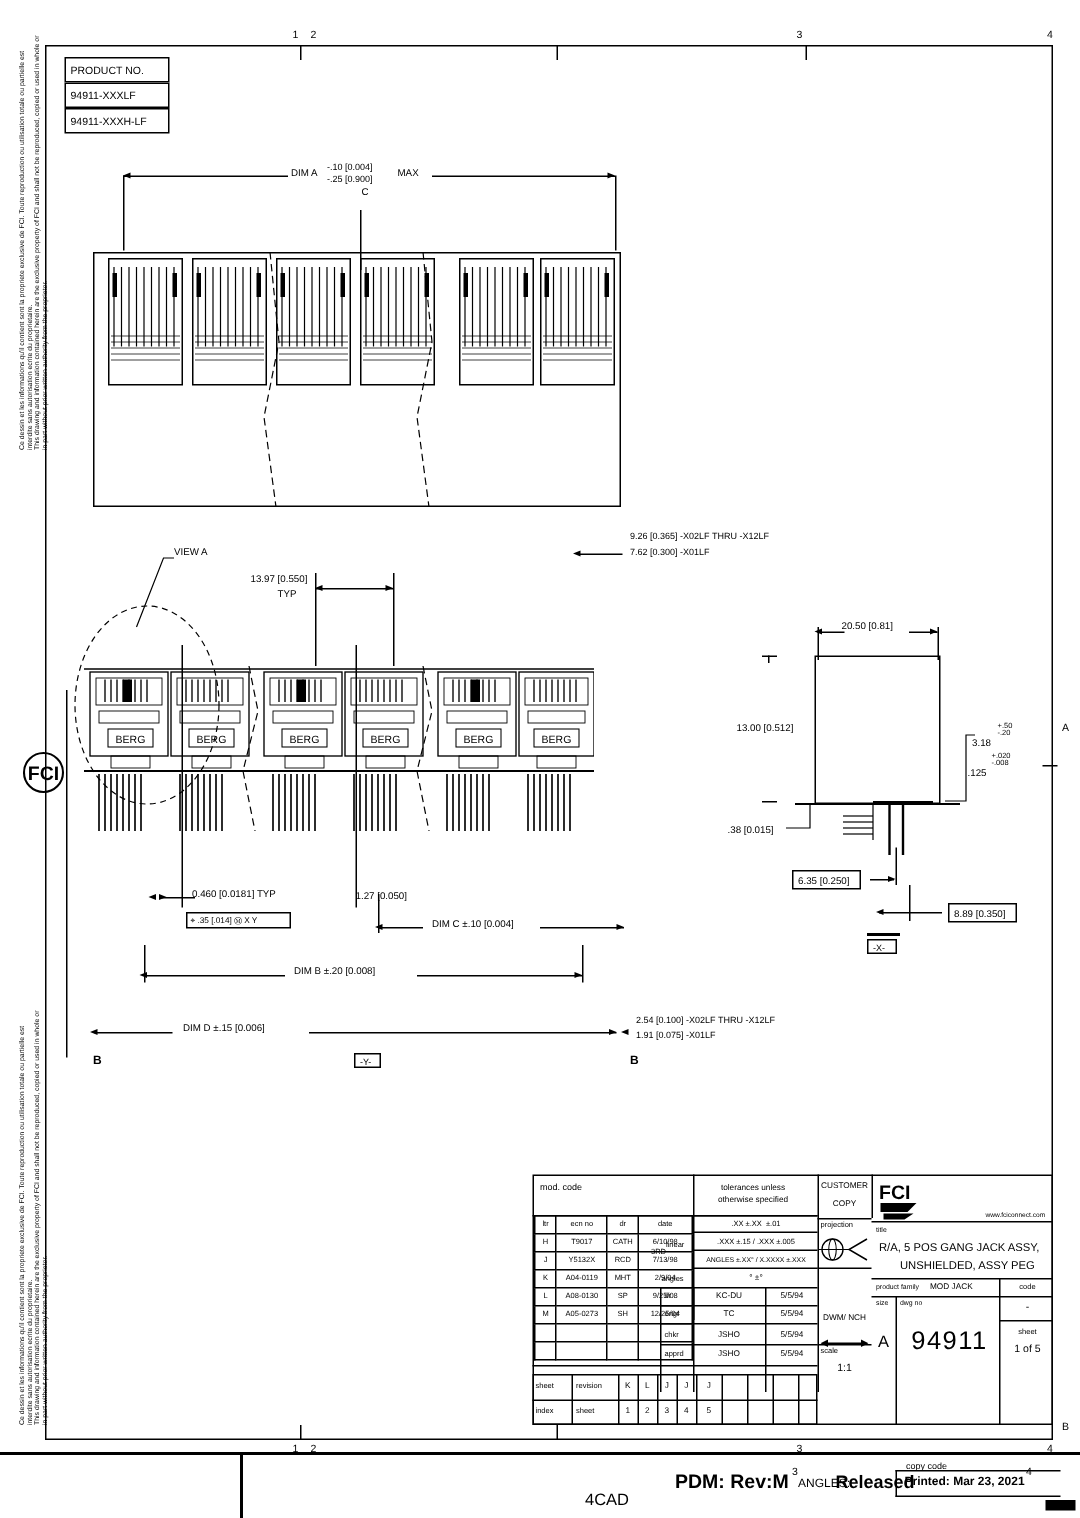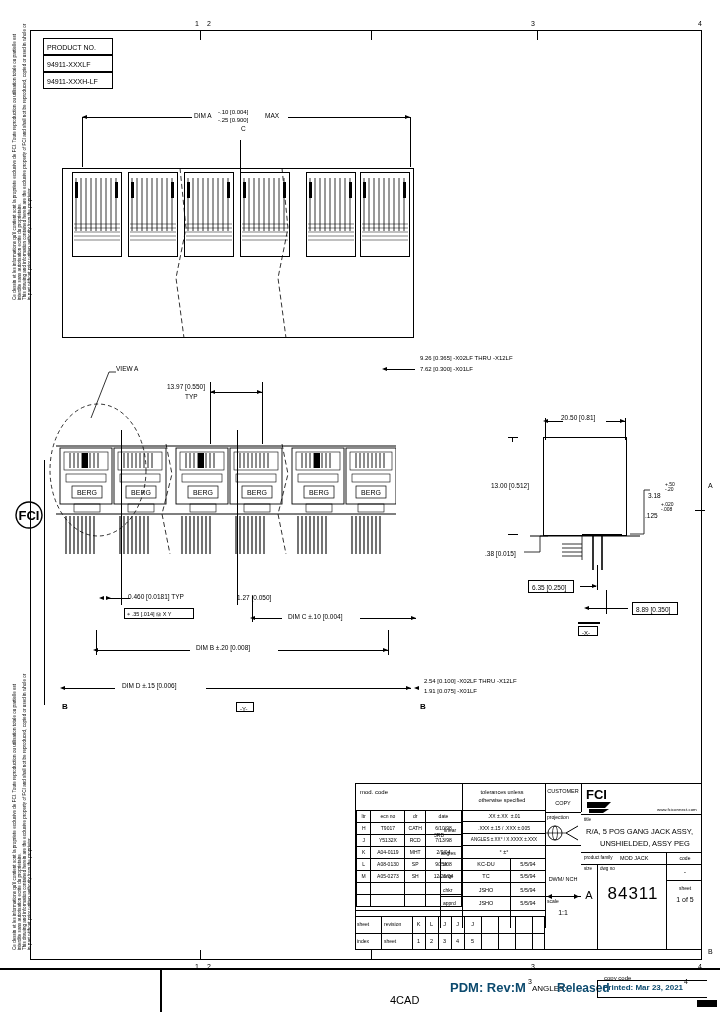--- a/index.html
+++ b/index.html
@@ -6,21 +6,21 @@
   body{width:720px;height:1012px;position:relative;overflow:hidden;
        font-family:"Liberation Sans",sans-serif;color:#000;}
   .abs{position:absolute;}
   .ln{position:absolute;background:#000;}
   .txt{position:absolute;white-space:pre;font-family:"Liberation Sans",sans-serif;
        color:#000;line-height:1;}
   .bx{position:absolute;border:1px solid #000;box-sizing:border-box;}
   .bxw{position:absolute;border:1px solid #000;box-sizing:border-box;background:#fff;}
   .vtxt{position:absolute;white-space:nowrap;transform-origin:0 0;
         font-family:"Liberation Sans",sans-serif;color:#000;}
-  .red{color:#0c4a6e;font-weight:bold;}
+  .red{color:#000000;font-weight:bold;}
   .ctr{text-align:center;}
   
   #frame{position:absolute;left:30px;top:30px;width:672px;height:930px;
          border:1.5px solid #000;box-sizing:border-box;}
   
   .zone{position:absolute;font-size:7px;}
   .dimline{position:absolute;background:#000;height:1px;}
   .dimvert{position:absolute;background:#000;width:1px;}
   table.tb{position:absolute;border-collapse:collapse;font-size:5px;}
   table.tb td{border:0.7px solid #000;padding:0;text-align:center;
@@ -749,21 +749,21 @@
 <div class="txt ctr" style="left:668px;top:856px;width:34px;font-size:5px;">code</div>
 <div class="ln" style="left:581px;top:864px;width:121px;height:0.8px;"></div>
 <div class="ln" style="left:666px;top:852px;width:0.8px;height:98px;"></div>
 <div class="txt ctr" style="left:668px;top:868px;width:34px;font-size:7px;">-</div>
 <div class="ln" style="left:666px;top:880px;width:36px;height:0.8px;"></div>
 
 <div class="txt" style="left:584px;top:867px;font-size:4.6px;">size</div>
 <div class="txt" style="left:600px;top:867px;font-size:4.6px;">dwg no</div>
 <div class="ln" style="left:597px;top:864px;width:0.8px;height:86px;"></div>
 <div class="txt ctr" style="left:581px;top:890px;width:16px;font-size:11px;">A</div>
-<div class="txt ctr" style="left:600px;top:885px;width:66px;font-size:17px;letter-spacing:1px;">84311</div>
+<div class="txt ctr" style="left:600px;top:885px;width:66px;font-size:17px;letter-spacing:1px;">94911</div>
 
 <div class="txt ctr" style="left:668px;top:886px;width:34px;font-size:5px;">sheet</div>
 <div class="txt ctr" style="left:668px;top:896px;width:34px;font-size:7px;">1 of 5</div>
 
 <div class="bx" style="left:355px;top:916px;width:190px;height:34px;"></div>
 <div class="ln" style="left:355px;top:933px;width:190px;height:0.8px;"></div>
 <div class="ln" style="left:381px;top:916px;width:0.8px;height:34px;"></div>
 <div class="ln" style="left:412px;top:916px;width:0.8px;height:34px;"></div>
 <div class="ln" style="left:425px;top:916px;width:0.8px;height:34px;"></div>
 <div class="ln" style="left:438px;top:916px;width:0.8px;height:34px;"></div>

